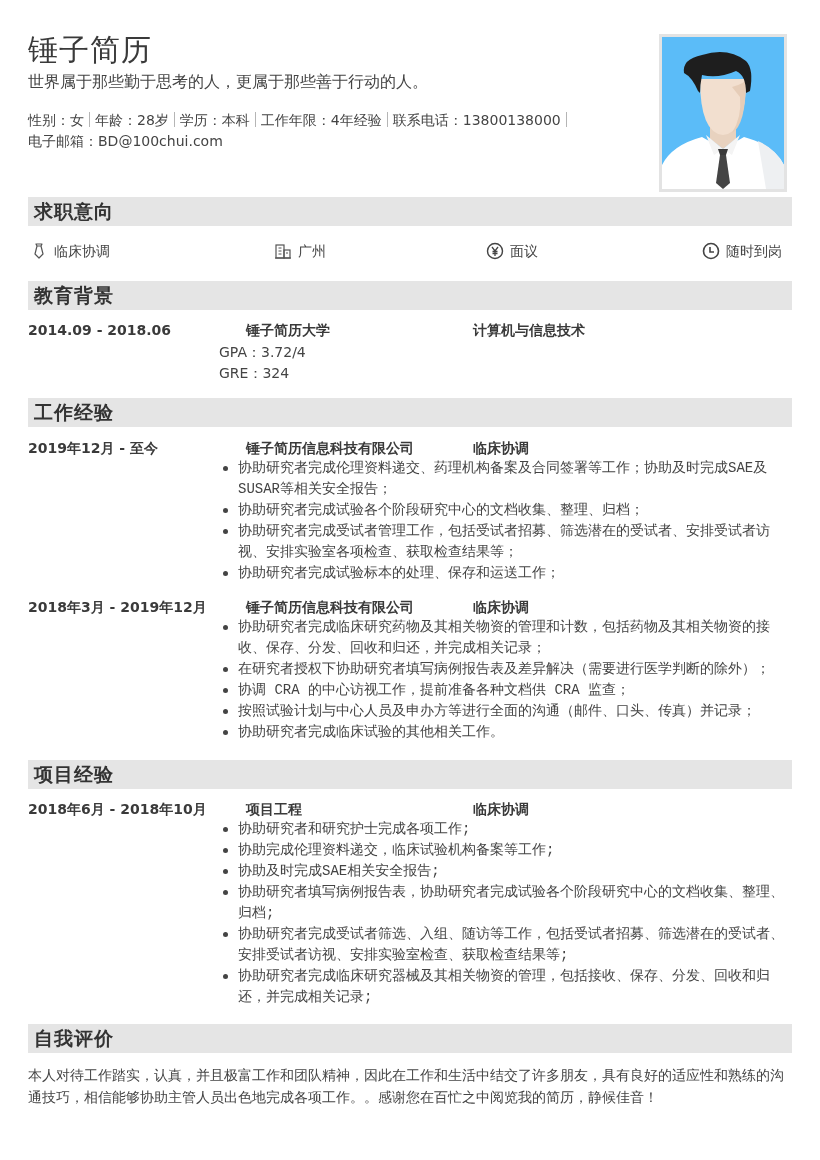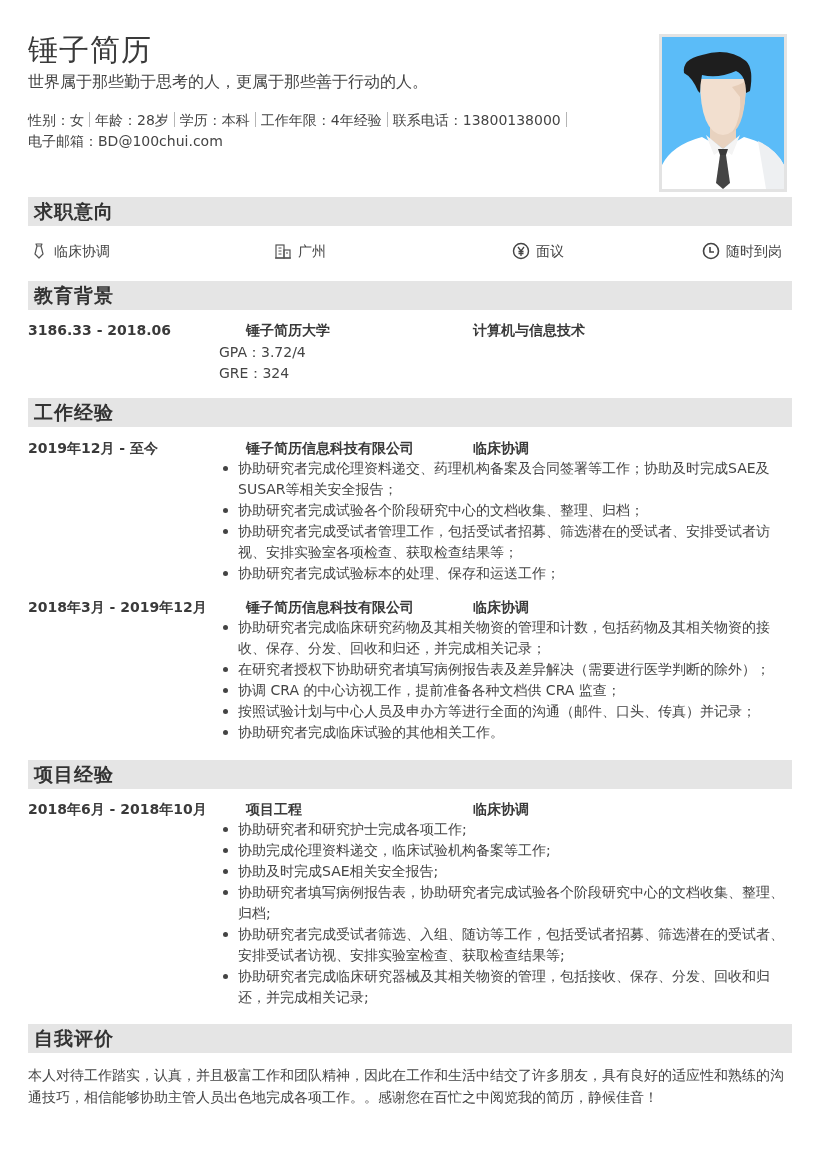--- a/index.html
+++ b/index.html
@@ -33,21 +33,21 @@
 
   .intent-row { position: absolute; left: 28px; top: 240px; width: 764px; height: 22px; font-size: 14px; color: #444; }
   .intent-item { position: absolute; top: 0; display: flex; align-items: center; line-height: 22px; }
   .intent-item svg { width: 18px; height: 18px; margin-right: 6px; }
 
   .entry { position: absolute; left: 28px; width: 764px; font-size: 14px; }
   .entry .date { position: absolute; left: 0; top: 0; font-weight: bold; color: #3a3a3a; line-height: 20px; }
   .entry .org { position: absolute; left: 191px; top: 0; font-weight: bold; color: #3a3a3a; line-height: 20px; margin-left: 27px; }
   .entry .role { position: absolute; left: 445px; top: 0; font-weight: bold; color: #3a3a3a; line-height: 20px; text-align: right; }
   .entry .details { position: absolute; left: 191px; top: 22px; width: 573px; color: #444; line-height: 21px; }
-  .entry ul { list-style: none; position: absolute; left: 191px; top: 20px; width: 573px; }
+  .entry ul { list-style: none; position: absolute; left: 191px; top: 20px; width: 573px; font-family: Liberation Mono, monospace; }
   .entry li { position: relative; padding-left: 19px; line-height: 21px; color: #444; font-size: 14px; }
   .entry li::before {
     content: ""; position: absolute; left: 4px; top: 8px; width: 5px; height: 5px;
     border-radius: 50%; background: #444;
   }
 
   .self-eval {
     position: absolute; left: 28px; top: 1064px; width: 764px; font-size: 14px;
     color: #444; line-height: 22px;
   }
@@ -101,41 +101,41 @@
       <rect x="2" y="3" width="8" height="13" fill="none" stroke="#555" stroke-width="1.2"></rect>
       <rect x="10" y="8" width="6" height="8" fill="none" stroke="#555" stroke-width="1.2"></rect>
       <line x1="4.5" y1="6" x2="7.5" y2="6" stroke="#555" stroke-width="1"></line>
       <line x1="4.5" y1="9" x2="7.5" y2="9" stroke="#555" stroke-width="1"></line>
       <line x1="4.5" y1="12" x2="7.5" y2="12" stroke="#555" stroke-width="1"></line>
       <line x1="12" y1="11" x2="14" y2="11" stroke="#555" stroke-width="1"></line>
       <line x1="1" y1="16" x2="17" y2="16" stroke="#555" stroke-width="1.2"></line>
     </svg>
     <span>广州</span>
   </div>
-  <div class="intent-item" style="left:484px;">
+  <div class="intent-item" style="left:458px;">
     <svg viewBox="0 0 18 18">
       <circle cx="9" cy="9" r="7.5" fill="none" stroke="#444" stroke-width="1.4"></circle>
       <path d="M6 5 L9 9 L12 5 M9 9 L9 14 M6.5 9.5 L11.5 9.5 M6.5 11.5 L11.5 11.5" fill="none" stroke="#444" stroke-width="1.3"></path>
     </svg>
     <span>面议</span>
   </div>
   <div class="intent-item" style="left:674px;">
     <svg viewBox="0 0 18 18">
       <circle cx="9" cy="9" r="7.5" fill="none" stroke="#444" stroke-width="1.6"></circle>
       <path d="M8 5 L8 10 L12 10" fill="none" stroke="#444" stroke-width="1.6"></path>
     </svg>
     <span>随时到岗</span>
   </div>
 </div>
 
 <div class="section-head" style="top:281px;">
   <span>教育背景</span>
 </div>
 <div class="entry" style="top:320px; height:66px;">
-  <div class="date">3186.33 - 2018.06</div>
+  <div class="date">2014.09 - 2018.06</div>
   <div class="org">锤子简历大学</div>
   <div class="role">计算机与信息技术</div>
   <div class="details">
     <div>GPA：3.72/4</div>
     <div>GRE：324</div>
   </div>
 </div>
 
 <div class="section-head" style="top:398px;">
   <span>工作经验</span>

